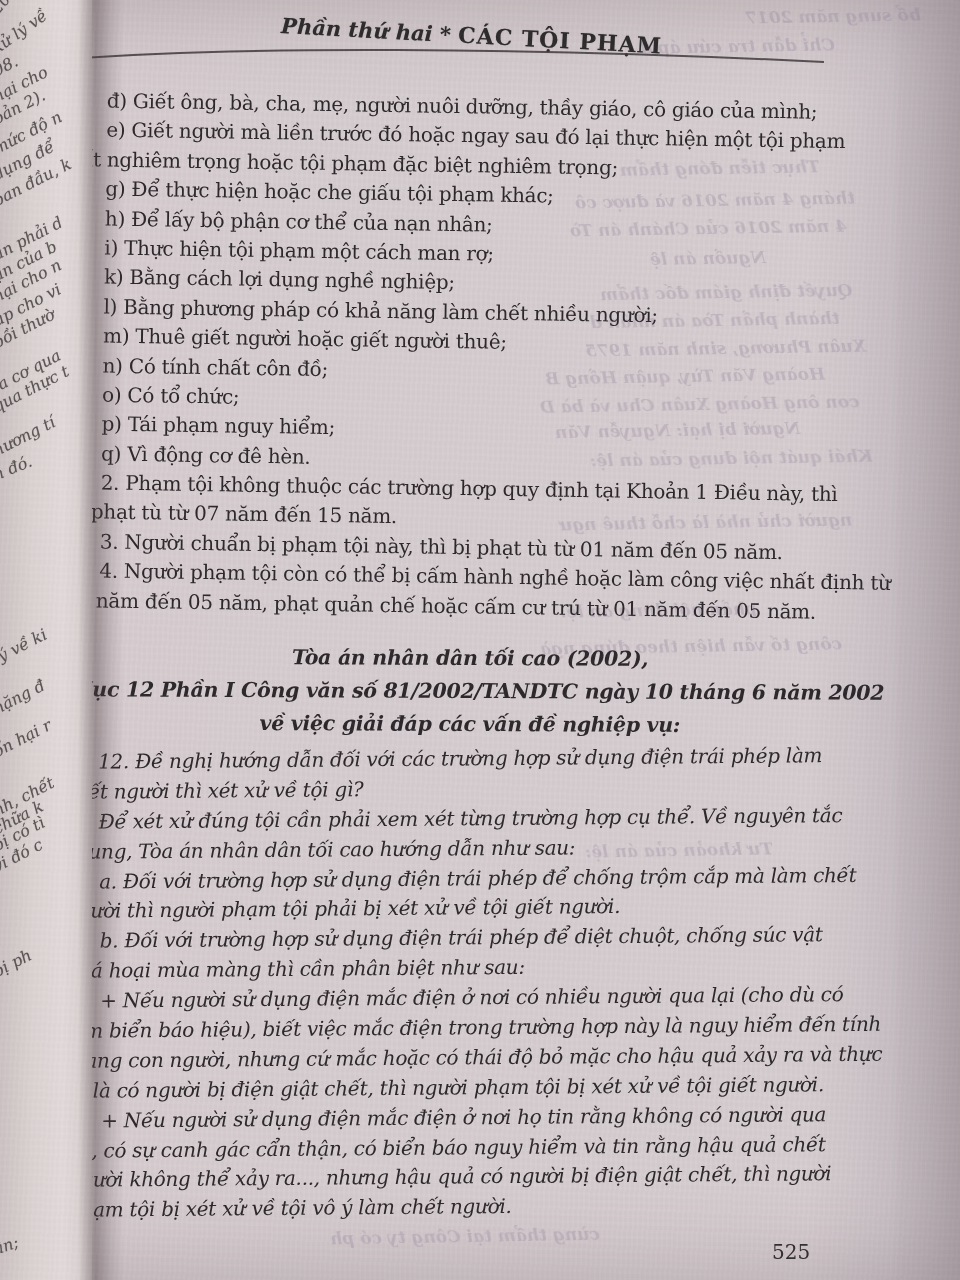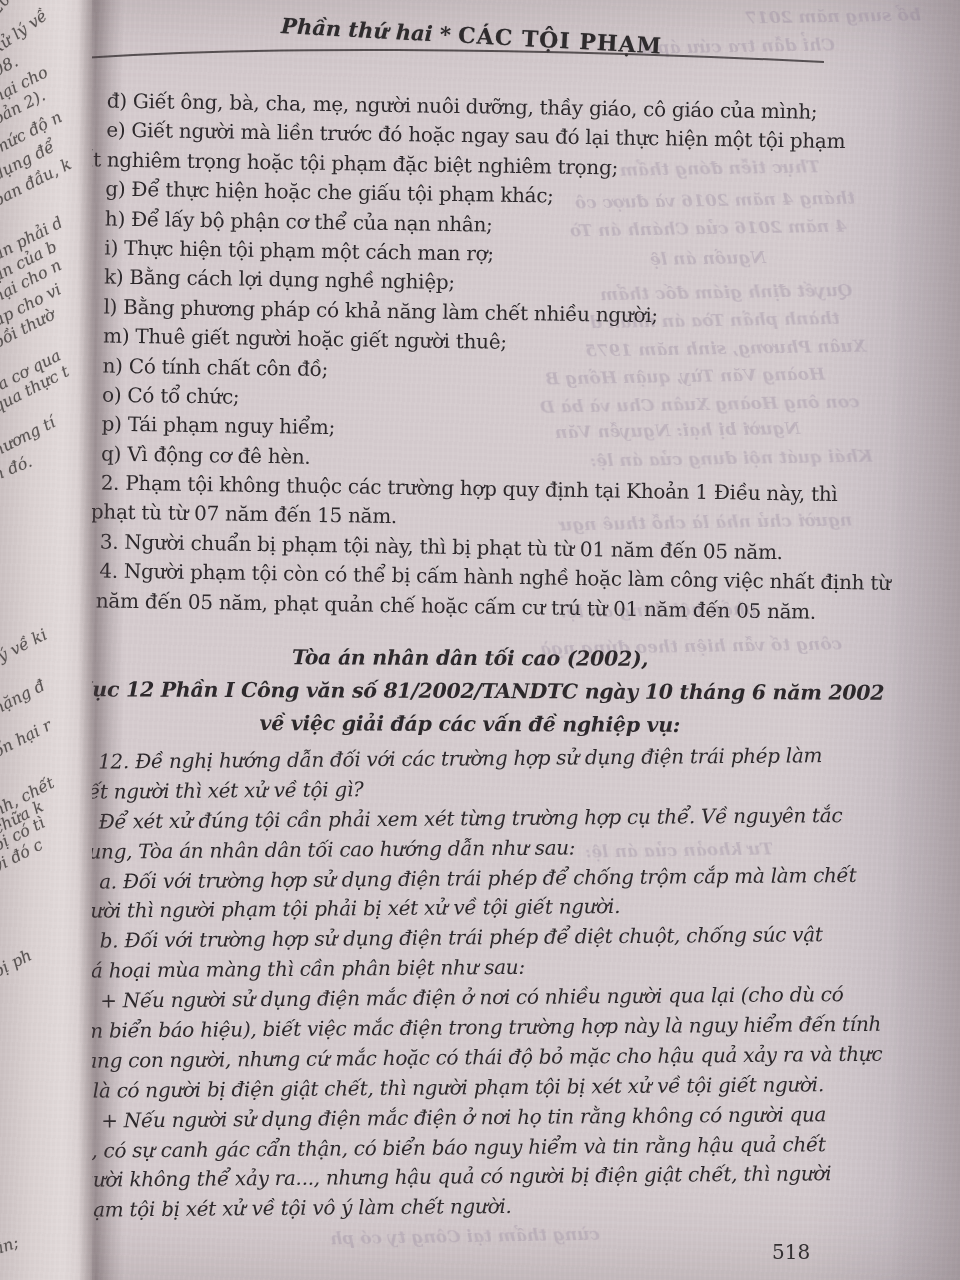--- a/index.html
+++ b/index.html
@@ -118,21 +118,21 @@
     <div class="line in">+ Nếu người sử dụng điện mắc điện ở nơi có nhiều người qua lại (cho dù có</div>
     <div class="line">làm biển báo hiệu), biết việc mắc điện trong trường hợp này là nguy hiểm đến tính</div>
     <div class="line">mạng con người, nhưng cứ mắc hoặc có thái độ bỏ mặc cho hậu quả xảy ra và thực</div>
     <div class="line">tế là có người bị điện giật chết, thì người phạm tội bị xét xử về tội giết người.</div>
     <div class="line in">+ Nếu người sử dụng điện mắc điện ở nơi họ tin rằng không có người qua</div>
     <div class="line">lại, có sự canh gác cẩn thận, có biển báo nguy hiểm và tin rằng hậu quả chết</div>
     <div class="line">người không thể xảy ra..., nhưng hậu quả có người bị điện giật chết, thì người</div>
     <div class="line">phạm tội bị xét xử về tội vô ý làm chết người.</div>
   </div>
 
-  <div class="pagenum">518</div>
+  <div class="pagenum">525</div>
 
   <div class="gutter">
     <span style="top:2px;transform:rotate(-50deg)">2017)</span>
     <span style="top:40px;transform:rotate(-35deg)">xử lý về</span>
     <span style="top:62px">08.</span>
     <span style="top:88px">hại cho</span>
     <span style="top:110px">oản 2).</span>
     <span style="top:140px">mức độ n</span>
     <span style="top:166px">dụng để</span>
     <span style="top:192px">ban đầu, k</span>

